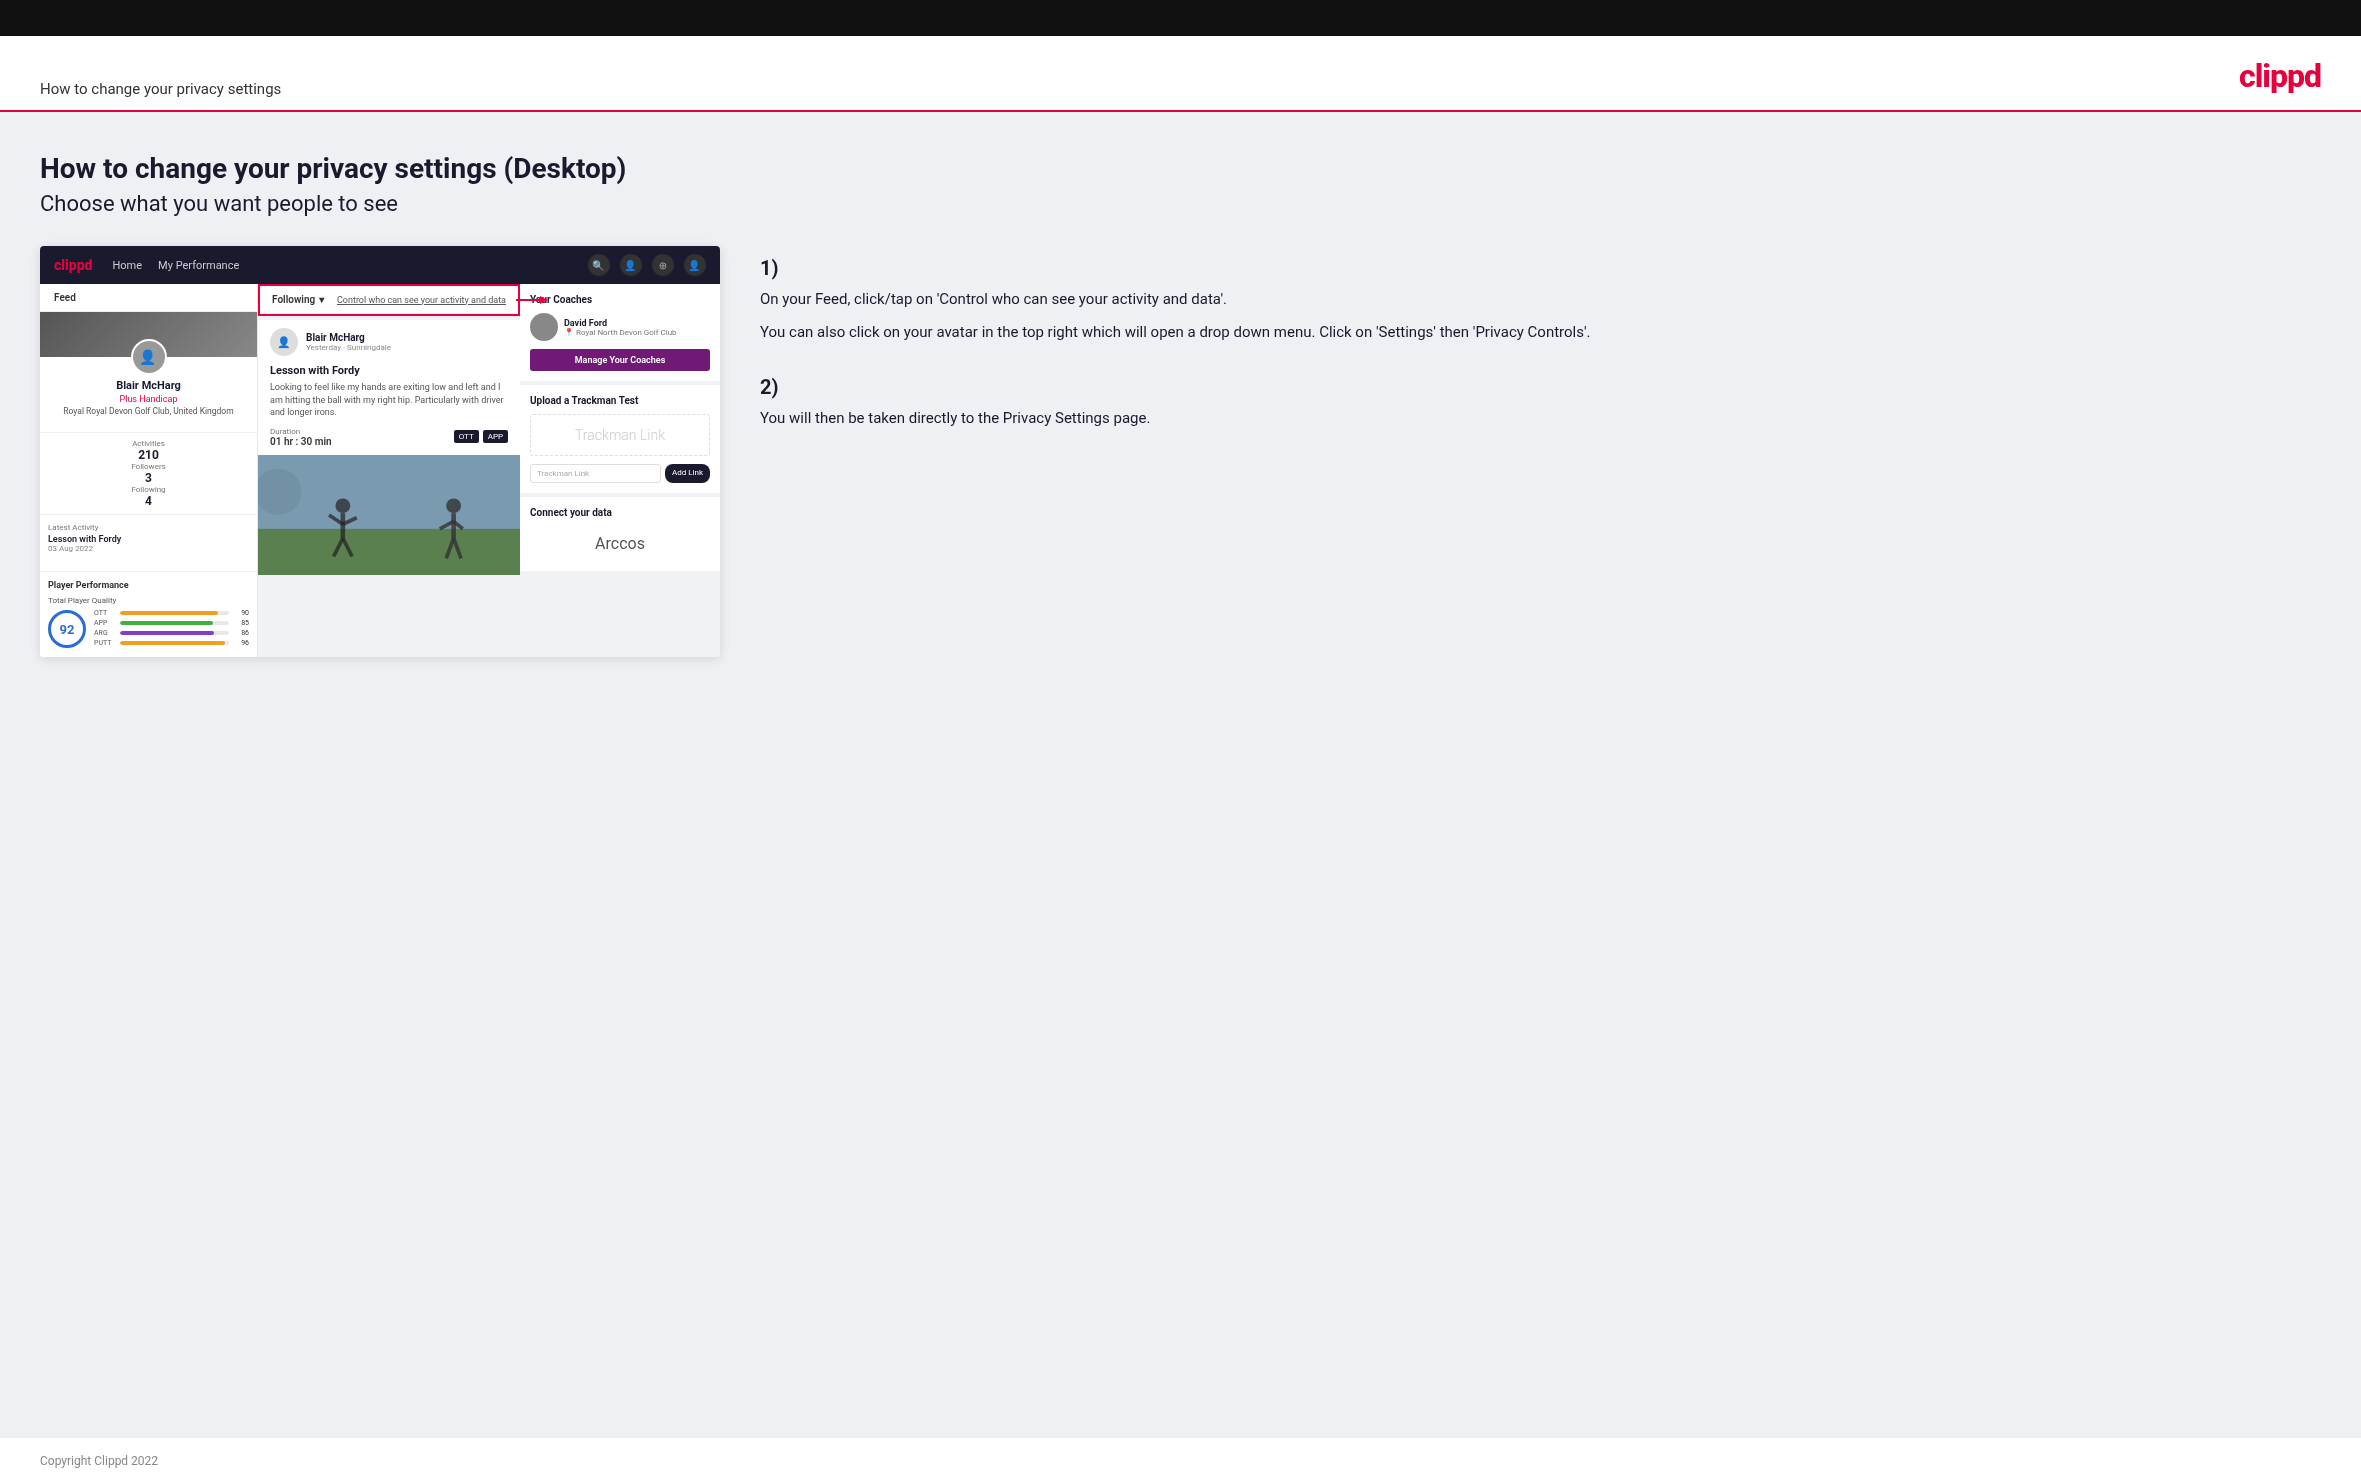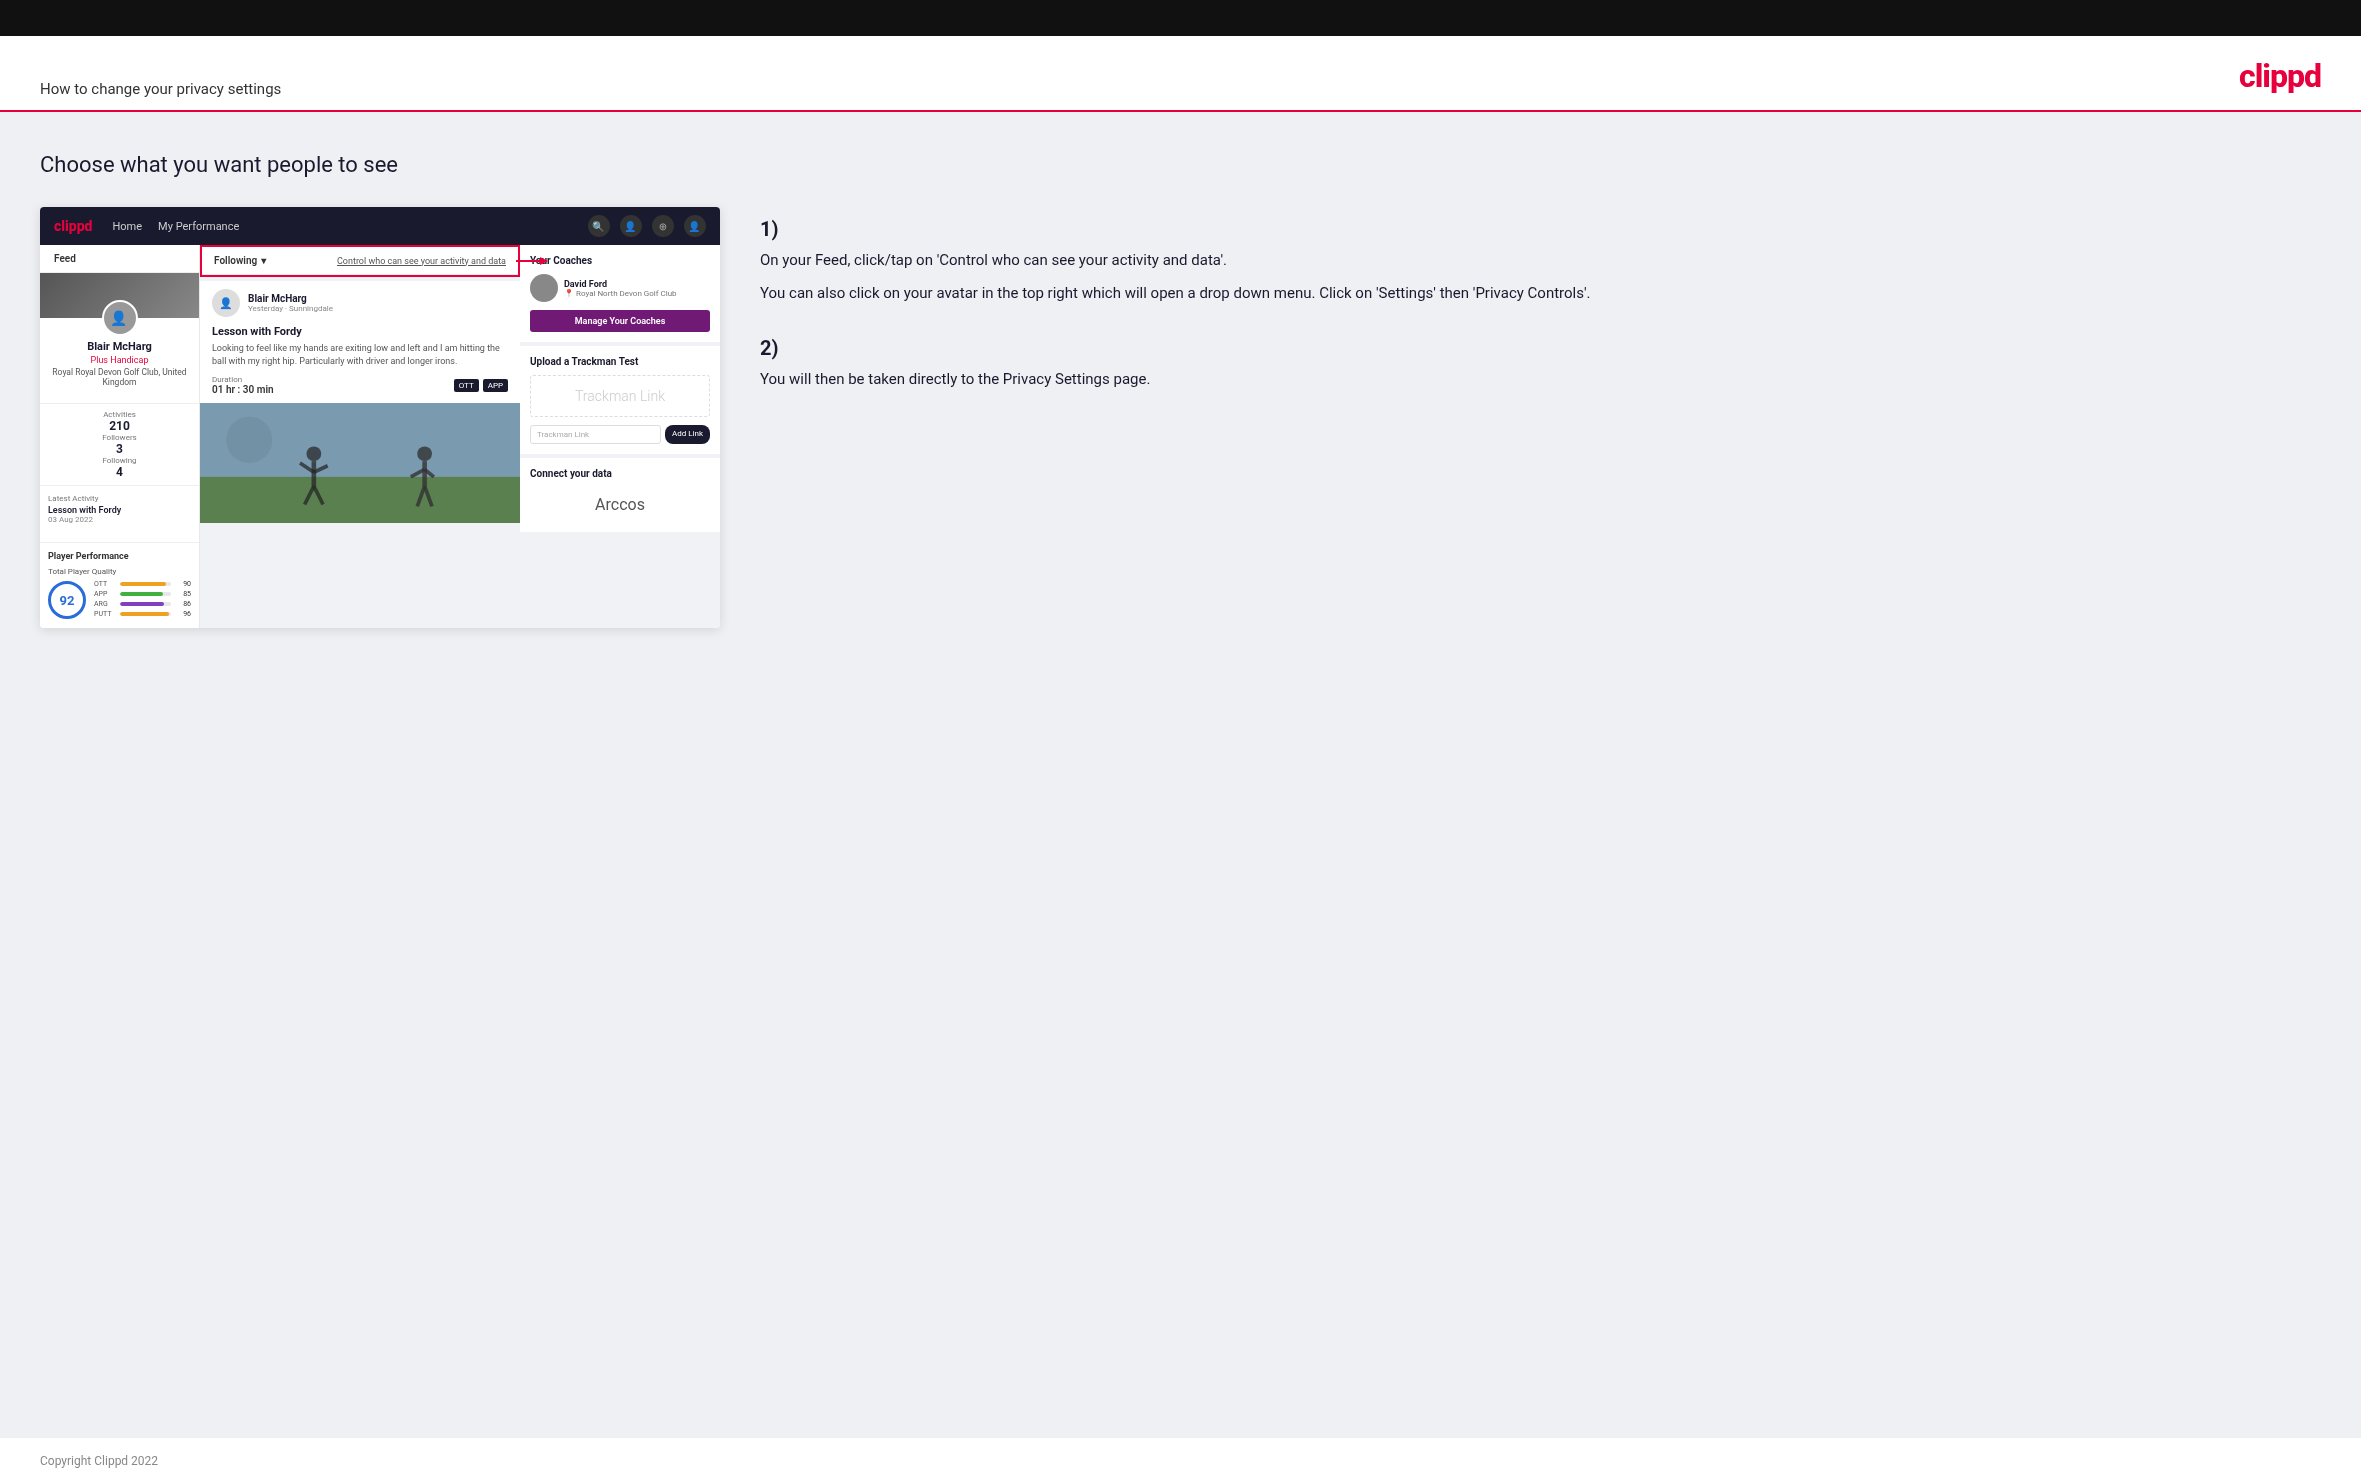--- a/index.html
+++ b/index.html
@@ -116,21 +116,21 @@
     }
 
     
     .app-body {
       display: flex;
       background: #f0f2f5;
     }
 
     
     .app-left-sidebar {
-      width: 160px;
+      width: 218px;
       background: #fff;
       border-right: 1px solid #e8e8e8;
       flex-shrink: 0;
     }
     .app-feed-tab {
       padding: 8px 14px;
       font-size: 10px;
       color: #333;
       border-bottom: 1px solid #eee;
       font-weight: 600;
@@ -543,20 +543,21 @@
 <body>
 
 <div class="top-bar"></div>
 
 <div class="site-header">
   <span class="site-header-title">How to change your privacy settings</span>
   <span class="clippd-logo">clippd</span>
 </div>
 
 <div class="main-content">
+  <h1 class="page-heading">How to change your privacy settings (Desktop)</h1>
   <p class="page-subheading">Choose what you want people to see</p>
 
   <div class="content-row">
 
     <div class="app-mockup">
 
       <div class="app-nav">
         <span class="app-logo">clippd</span>
         <div class="app-nav-links">
           <span class="app-nav-link">Home</span>

